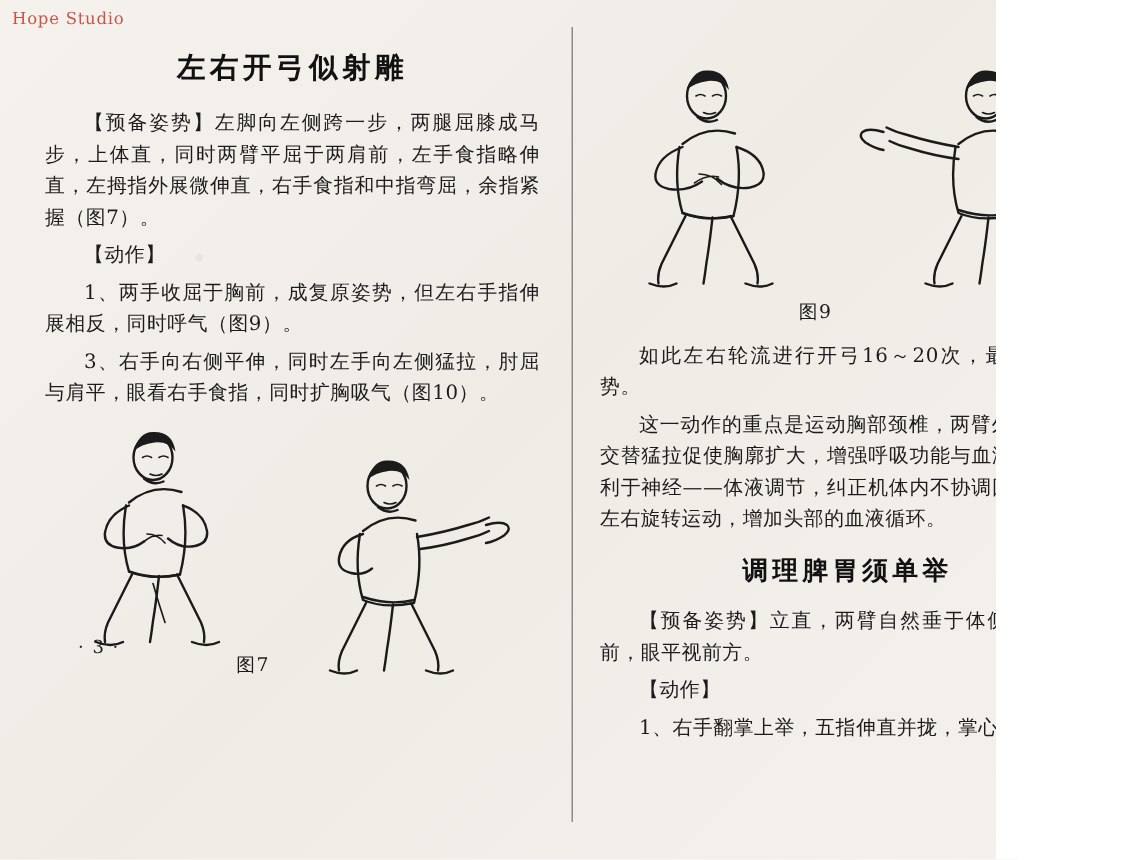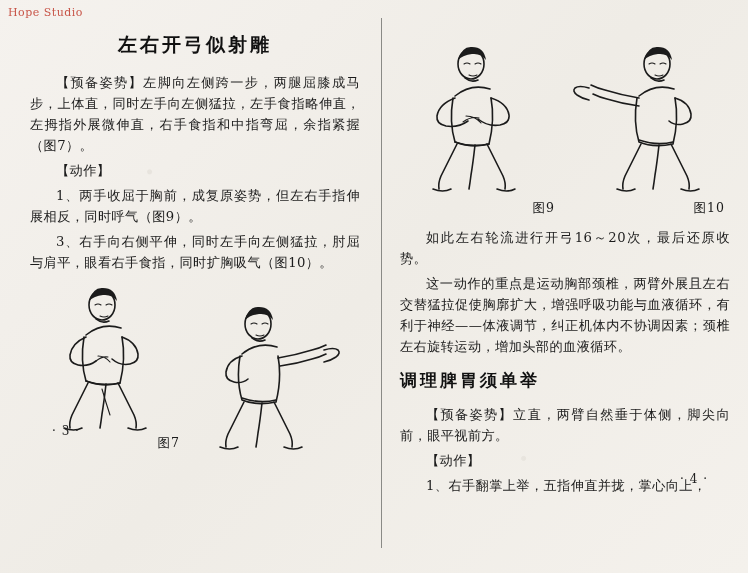--- a/index.html
+++ b/index.html
@@ -8,21 +8,21 @@
   }
   body {
     width: 748px;
     height: 573px;
     background: #ffffff;
     font-family: "DejaVu Sans", sans-serif;
     overflow: hidden;
   }
   #page {
     position: relative;
-    width: 748px;
+    width: 664px;
     height: 573px;
     background: #f3f0ec;
     background-image:
       radial-gradient(circle at 20% 30%, rgba(200,195,185,0.25) 0 2px, transparent 3px),
       radial-gradient(circle at 70% 80%, rgba(200,195,185,0.22) 0 2px, transparent 3px),
       linear-gradient(135deg, #f5f2ee 0%, #efece6 50%, #f4f1ec 100%);
     overflow: hidden;
   }
   .watermark {
     position: absolute;
@@ -57,21 +57,21 @@
     font-size: 19px;
     text-align: center;
     letter-spacing: 3px;
     margin: 4px 0 14px 0;
     color: #111;
   }
   .cn-head2 {
     font-family: Liberation Serif, serif;
     font-weight: bold;
     font-size: 17px;
-    text-align: left;
+    text-align: center;
     letter-spacing: 3px;
     margin: 12px 0 12px 0;
     color: #111;
   }
   p.cn {
     font-family: "DejaVu Serif", serif;
     font-size: 13.2px;
     line-height: 21px;
     text-align: justify;
     margin: 0 0 4px 0;
@@ -112,21 +112,21 @@
 <body>
 
 <div id="page">
 
   <div class="watermark">Hope Studio</div>
   <div class="spine"></div>
 
   <div class="col col-left">
     <div class="cn-head">左右开弓似射雕</div>
 
-    <p class="cn indent">【预备姿势】左脚向左侧跨一步，两腿屈膝成马步，上体直，同时左手向左侧猛拉，左手食指略伸直，左拇指外展微伸直，右手食指和中指弯屈，余指紧握（图7）。</p>
+    <p class="cn indent">【预备姿势】左脚向左侧跨一步，两腿屈膝成马步，上体直，同时两臂平屈于两肩前，左手食指略伸直，左拇指外展微伸直，右手食指和中指弯屈，余指紧握（图7）。</p>
     <p class="cn indent">【动作】</p>
     <p class="cn indent">1、两手收屈于胸前，成复原姿势，但左右手指伸展相反，同时呼气（图9）。</p>
     <p class="cn indent">3、右手向右侧平伸，同时左手向左侧猛拉，肘屈与肩平，眼看右手食指，同时扩胸吸气（图10）。</p>
 
     <div class="figrow">
       <div class="figbox">
         <svg width="140" height="150" viewBox="0 0 140 150">
 
           <ellipse class="fg" cx="62" cy="22" rx="13" ry="15"></ellipse>
           <path class="hair" d="M49 18 q4 -14 14 -13 q12 0 14 13 q-5 -7 -14 -6 q-9 1 -14 6 z"></path>

